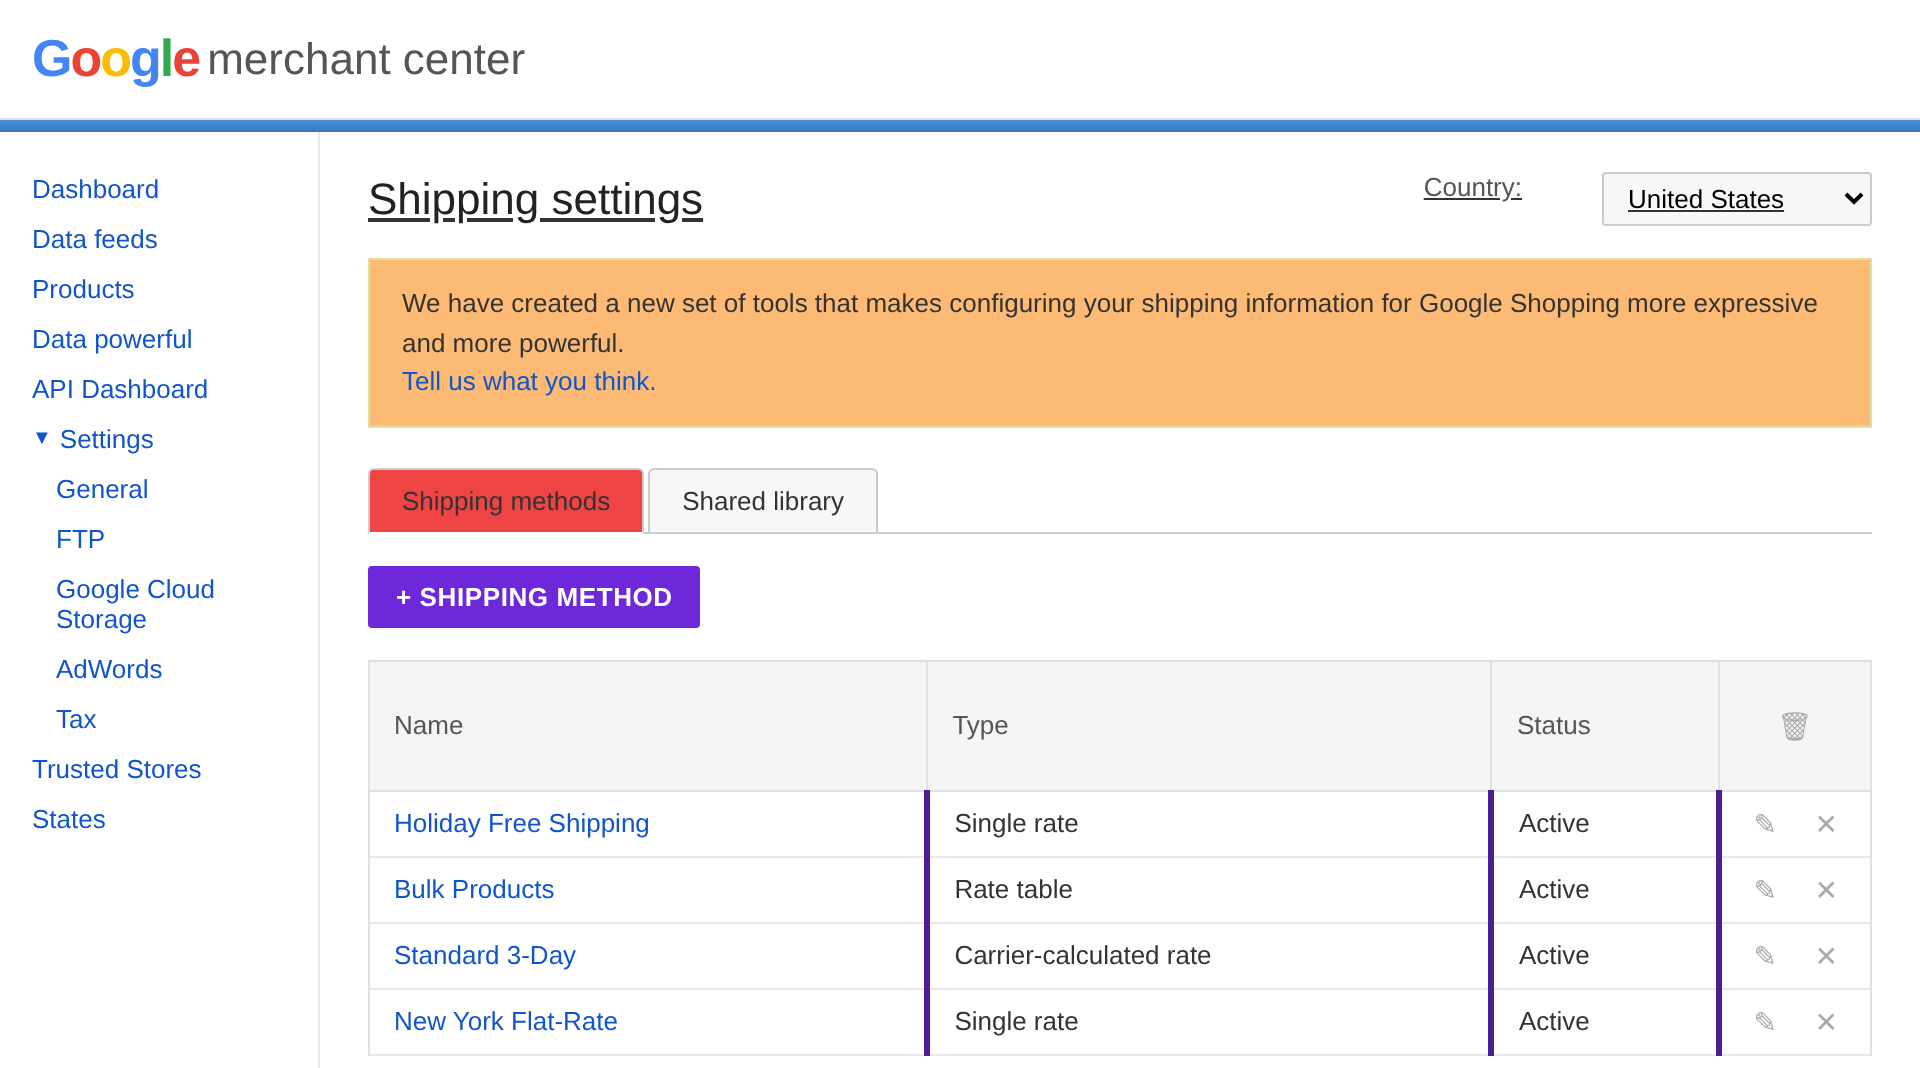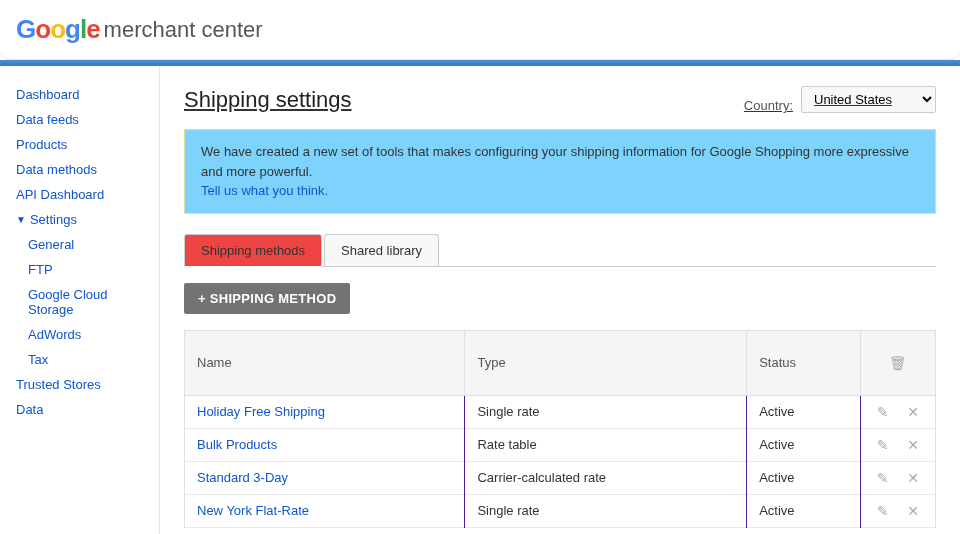--- a/index.html
+++ b/index.html
@@ -6,21 +6,20 @@
     body { font-family: Arial, sans-serif; font-size: 13px; color: #333; background: #fff; }
 
     
     #header {
       height: 60px;
       border-bottom: 1px solid #e0e0e0;
       display: flex;
       align-items: center;
       padding: 0 16px;
       background: #fff;
-      border-radius: 10px;
     }
     #header .logo {
       display: flex;
       align-items: center;
       font-size: 22px;
       font-weight: 300;
       color: #555;
     }
     #header .logo .g-blue { color: #4285F4; }
     #header .logo .g-red { color: #EA4335; }
@@ -88,38 +87,39 @@
       margin-bottom: 16px;
       text-decoration: underline;
     }
     #page-title {
       font-size: 22px;
       font-weight: normal;
       color: #222;
     }
     #country-selector {
       display: flex;
-      align-items: flex-end;
+      align-items: flex-start;
       font-size: 13px;
       color: #555;
+      gap: 32px;
     }
     #country-selector label { margin-right: 8px; }
     #country-select {
       border: 1px solid #ccc;
       border-radius: 2px;
       padding: 4px 12px 4px 8px;
       font-size: 13px;
       background: #f8f8f8;
       cursor: pointer;
       appearance: auto;
     }
 
     
     #info-banner {
-      background: #7dd3fc;
+      background: #fdba74;
       border: 1px solid #e0e0a0;
       padding: 12px 16px;
       margin-bottom: 20px;
       font-size: 13px;
       color: #333;
       line-height: 1.5;
     }
     #info-banner a { color: #1155CC; text-decoration: none; }
 
     
@@ -141,21 +141,21 @@
     }
     .tab.active {
       background: #ef4444;
       border-bottom: 1px solid #fff;
       font-weight: normal;
       margin-bottom: -1px;
     }
 
     
     #add-button {
-      background: #737373;
+      background: #6d28d9;
       color: #fff;
       border: none;
       padding: 8px 14px;
       font-size: 13px;
       font-weight: bold;
       cursor: pointer;
       border-radius: 2px;
       margin-bottom: 16px;
       letter-spacing: 0.3px;
     }
@@ -181,21 +181,21 @@
       width: 32px;
       text-align: center;
     }
     #shipping-table tbody tr {
       border-bottom: 1px solid #e8e8e8;
     }
     #shipping-table tbody td {
       padding: 8px 12px;
       vertical-align: middle;
       border-left: 1px solid #e8e8e8;
-      border-right: 1px solid #4c1d95;
+      border-right: 3px solid #4c1d95;
     }
     #shipping-table tbody td:first-child { border-left: 1px solid #e0e0e0; }
     #shipping-table tbody td:last-child { border-right: 1px solid #e0e0e0; }
     .table-link { color: #1155CC; text-decoration: none; cursor: pointer; }
     .action-icon {
       color: #aaa;
       cursor: pointer;
       font-size: 14px;
       padding: 2px 4px;
     }
@@ -231,33 +231,33 @@
   </div>
 </div>
 <div id="blue-bar"></div>
 
 <div id="layout">
 
   <div id="sidebar">
     <a class="sidebar-item">Dashboard</a>
     <a class="sidebar-item">Data feeds</a>
     <a class="sidebar-item">Products</a>
-    <a class="sidebar-item">Data methods</a>
+    <a class="sidebar-item">Data powerful</a>
     <a class="sidebar-item">API Dashboard</a>
     <div class="sidebar-section-toggle">
       <span class="arrow">▼</span>
       <span>Settings</span>
     </div>
     <a class="sidebar-item sub">General</a>
     <a class="sidebar-item sub">FTP</a>
     <a class="sidebar-item sub">Google Cloud Storage</a>
     <a class="sidebar-item sub">AdWords</a>
     <a class="sidebar-item sub">Tax</a>
     <a class="sidebar-item">Trusted Stores</a>
-    <a class="sidebar-item">Data</a>
+    <a class="sidebar-item">States</a>
   </div>
 
   <div id="main">
 
     
     <div id="page-header">
       <h1 id="page-title">Shipping settings</h1>
       <div id="country-selector">
         <label>Country:</label>
         <select id="country-select">

